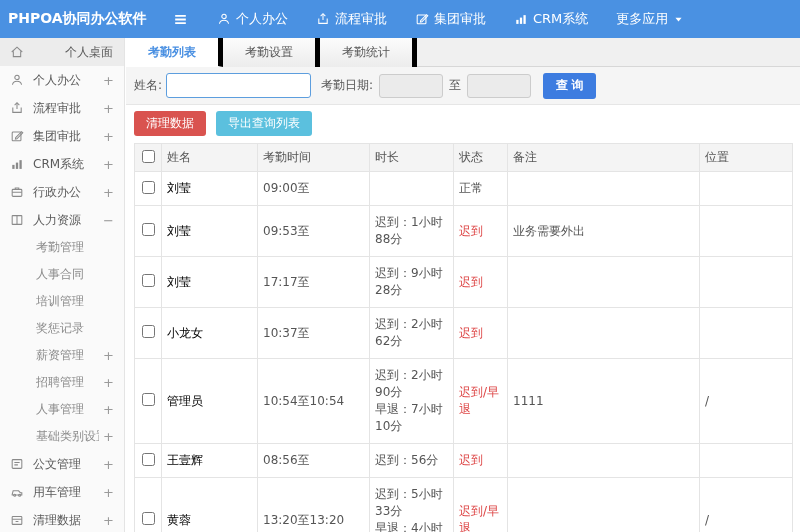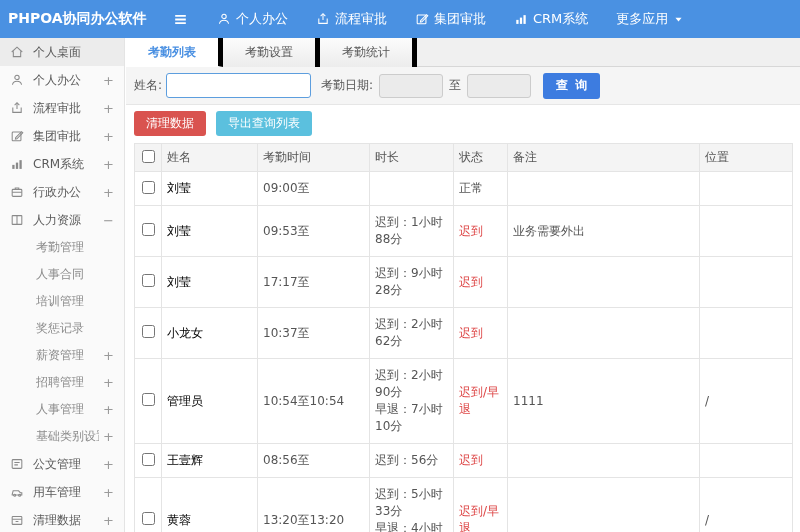--- a/index.html
+++ b/index.html
@@ -11,38 +11,38 @@
   
   .topbar { height:38px; background:#4a91e2; display:flex; align-items:center; color:#fff; }
   .logo { width:128px; padding-left:8px; font-weight:bold; font-size:14px; white-space:nowrap; }
   .hamburger { margin-left:44px; margin-right:14px; display:flex; align-items:center; cursor:pointer; }
   .topnav { display:flex; align-items:center; height:100%; }
   .topnav-item { display:flex; align-items:center; gap:5px; padding:0 14px; height:100%; font-size:13px; cursor:pointer; white-space:nowrap; }
   .topnav-item svg { display:block; }
   
   .sidebar { position:absolute; top:38px; left:0; width:125px; bottom:0; background:#fafafa; border-right:1px solid #e4e4e4; overflow:hidden; }
   .sb-item { height:28px; display:flex; align-items:center; padding:0 10px; color:#5a5a5a; cursor:pointer; }
-  .sb-item.selected { background:#ececec; }
+  .sb-item.selected { background:#ececec;gap:32px; }
   .sb-item .sb-ico { width:15px; height:15px; margin-right:8px; color:#8a8a8a; flex:none; display:flex; align-items:center; }
   .sb-item .sb-label { flex:1; white-space:nowrap; overflow:hidden; }
   .sb-item .sb-exp { color:#9a9a9a; font-size:13px; padding-left:4px; }
   .sb-item.sub { height:27px; padding-left:36px; color:#8b8b8b; }
   
   .main { position:absolute; top:38px; left:126px; right:0; bottom:0; background:#fff; }
   .tabbar { height:29px; background:#f0f0f0; border-bottom:1px solid #d7d7d7; display:flex; }
   .tab { height:29px; line-height:28px; padding:0 22px; background:linear-gradient(#fcfcfc,#ececec);
          border-right:5px solid #000000; color:#555; cursor:pointer; white-space:nowrap; }
   .tab.active { background:#fff; color:#4a90e2; font-weight:bold; border-bottom:1px solid #fff; margin-bottom:-1px; }
   .filterbar { height:38px; background:#f5f5f5; border-bottom:1px solid #e6e6e6; display:flex; align-items:center; padding:0 8px; }
   .filterbar label { color:#555; white-space:nowrap; }
   .inp-name { width:145px; height:25px; margin:0 10px 0 4px; border:1px solid #5d9ede; border-radius:3px; padding:0 6px; background:#fff; outline:none; font-size:12px; }
   .inp-date { width:64px; height:24px; border:1px solid #ccc; border-radius:3px; background:#ebebeb; margin:0 6px; padding:0 5px; font-size:12px; }
   .to-label { color:#555; }
   .btn { border:none; border-radius:3px; color:#fff; cursor:pointer; font-size:12px; white-space:nowrap;
-         font-family:Liberation Mono, monospace; }
+         font-family:Liberation Sans, sans-serif; }
   .btn-query { background:#3d7ce0; height:26px; padding:0 13px; font-weight:bold; margin-left:6px; }
   .actions { padding:6px 20px 7px 8px; display:flex; gap:10px; }
   .btn-danger { background:#d9534f; height:25px; padding:0 12px; }
   .btn-info { background:#5bc0de; height:25px; padding:0 12px; }
   
   table { border-collapse:collapse; width:659px; margin-left:8px; table-layout:fixed; }
   th, td { border:1px solid #e4e4e4; padding:8px 5px; text-align:left; font-weight:normal;
            font-size:12px; color:#555; vertical-align:middle; word-wrap:break-word; }
   thead th { background:#f4f4f4; height:26px; padding:5px 5px; }
   td { height:34px; }

